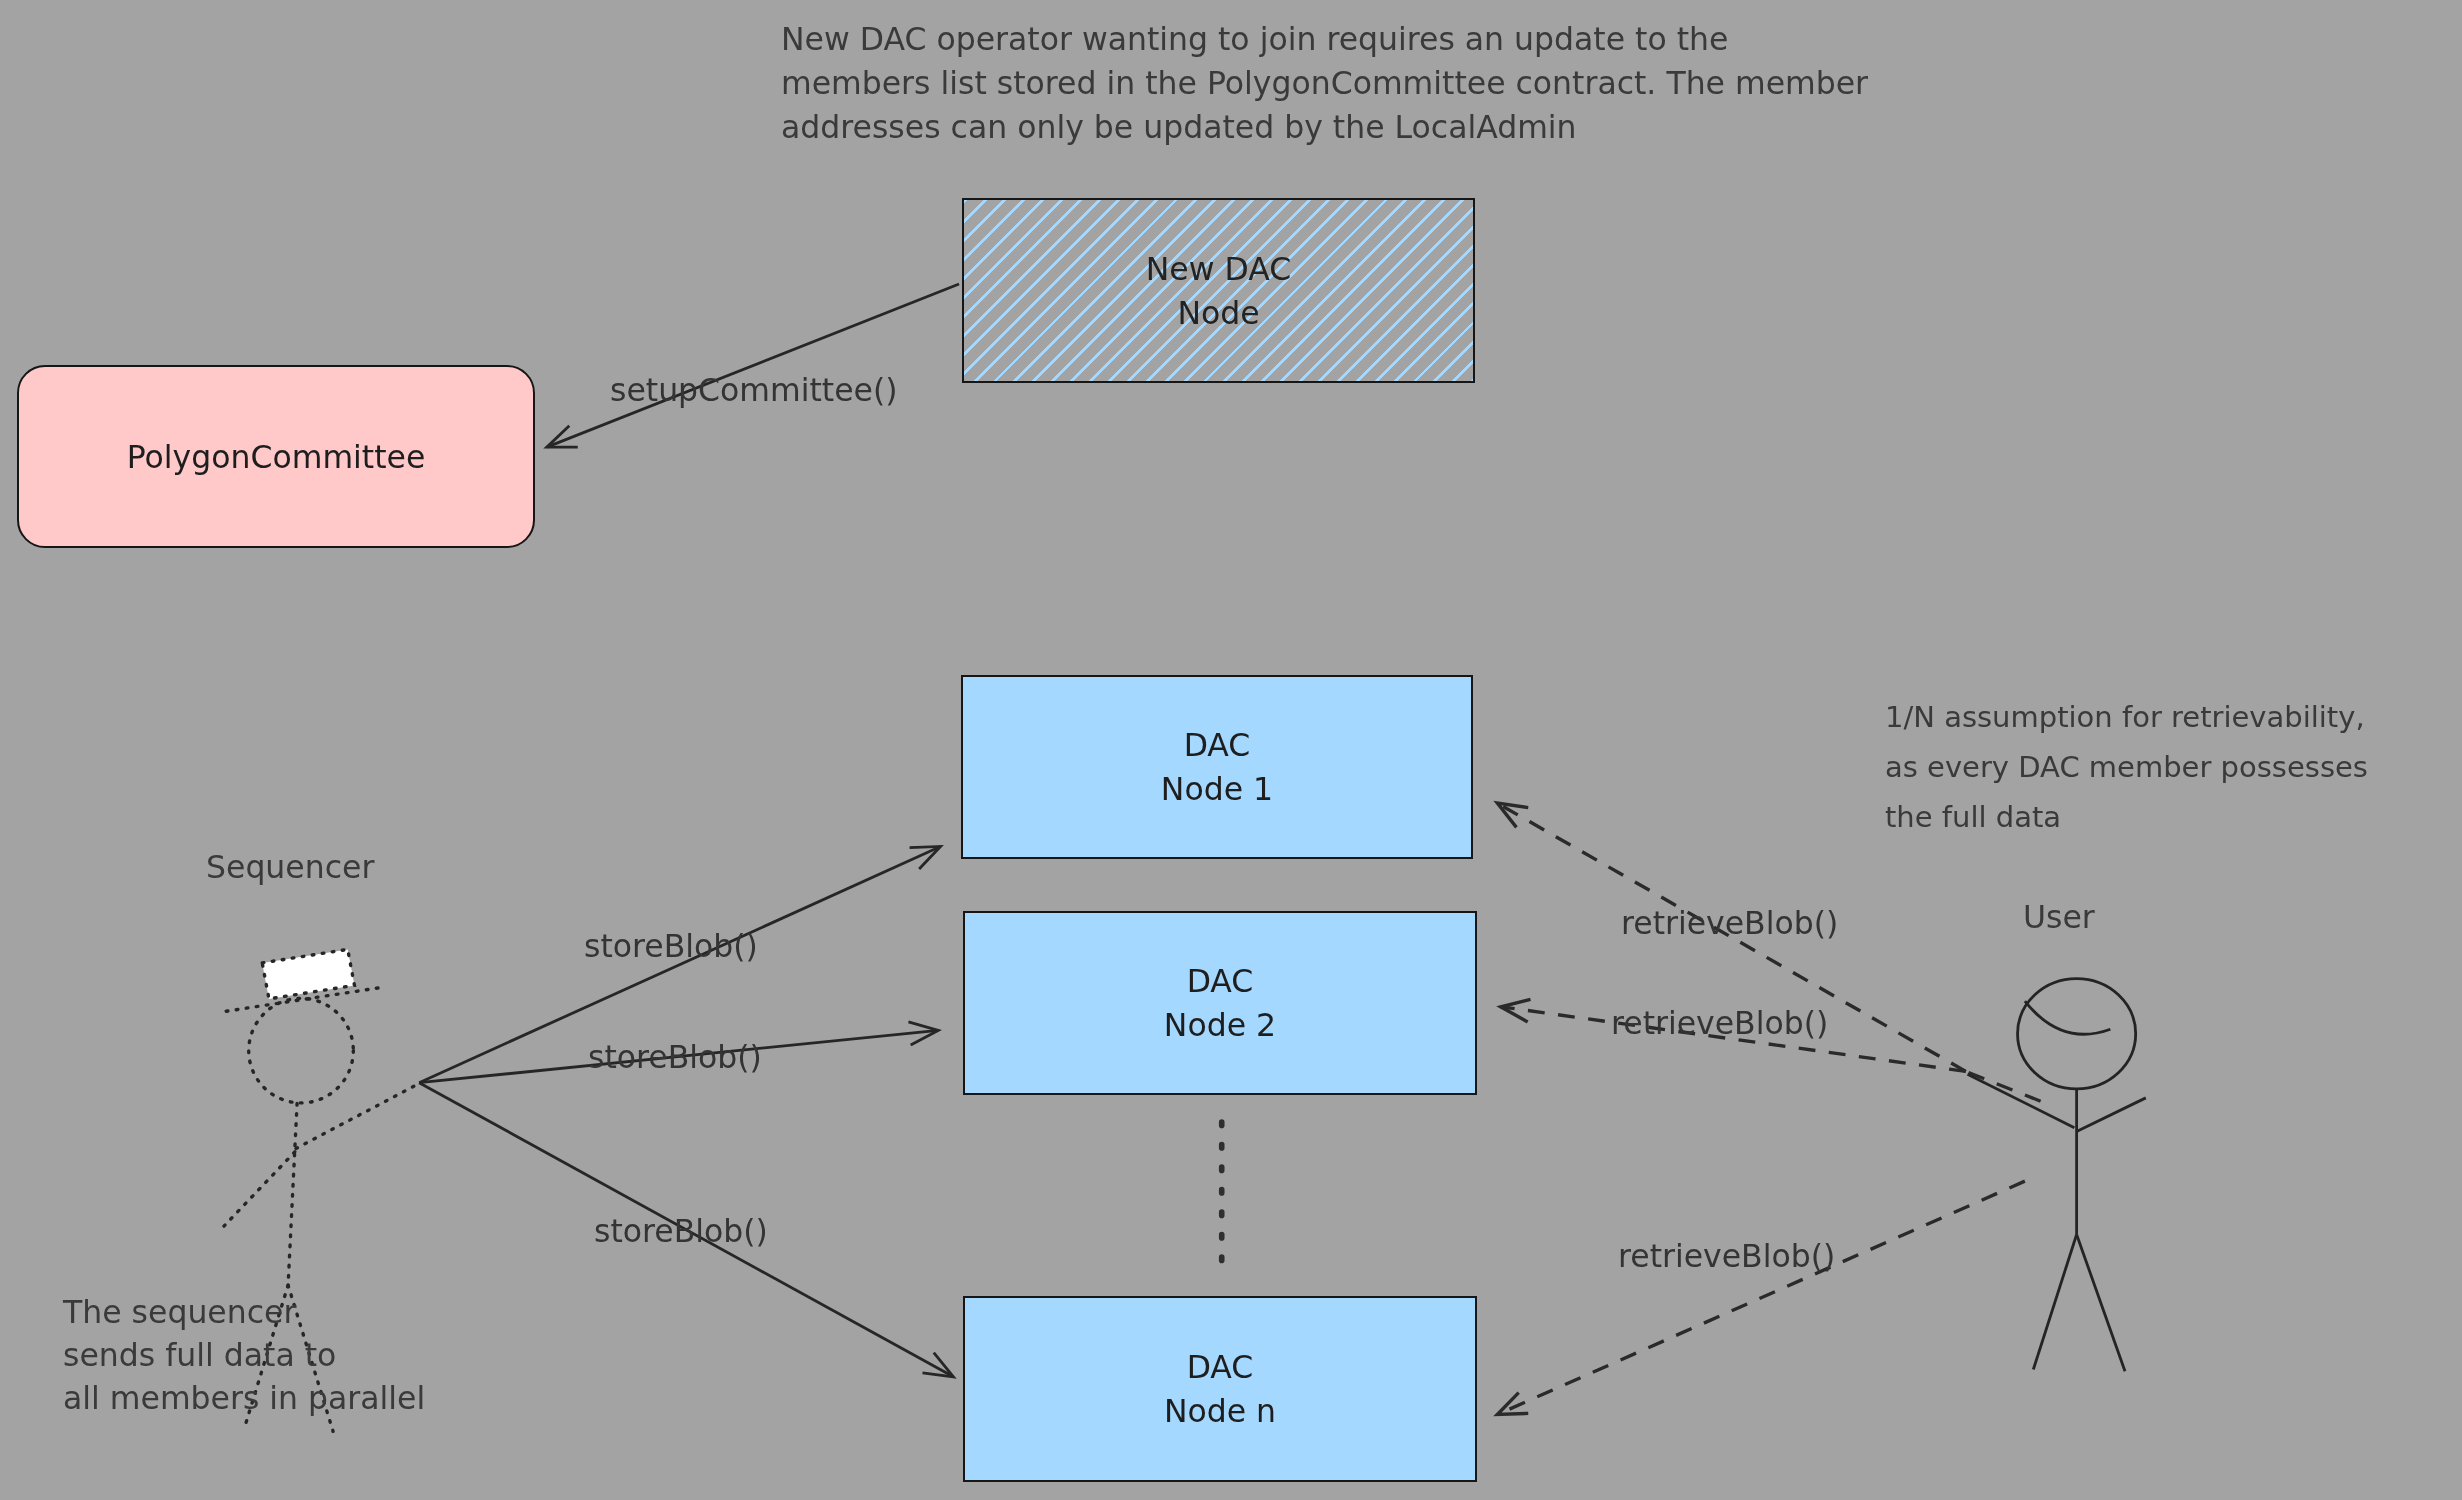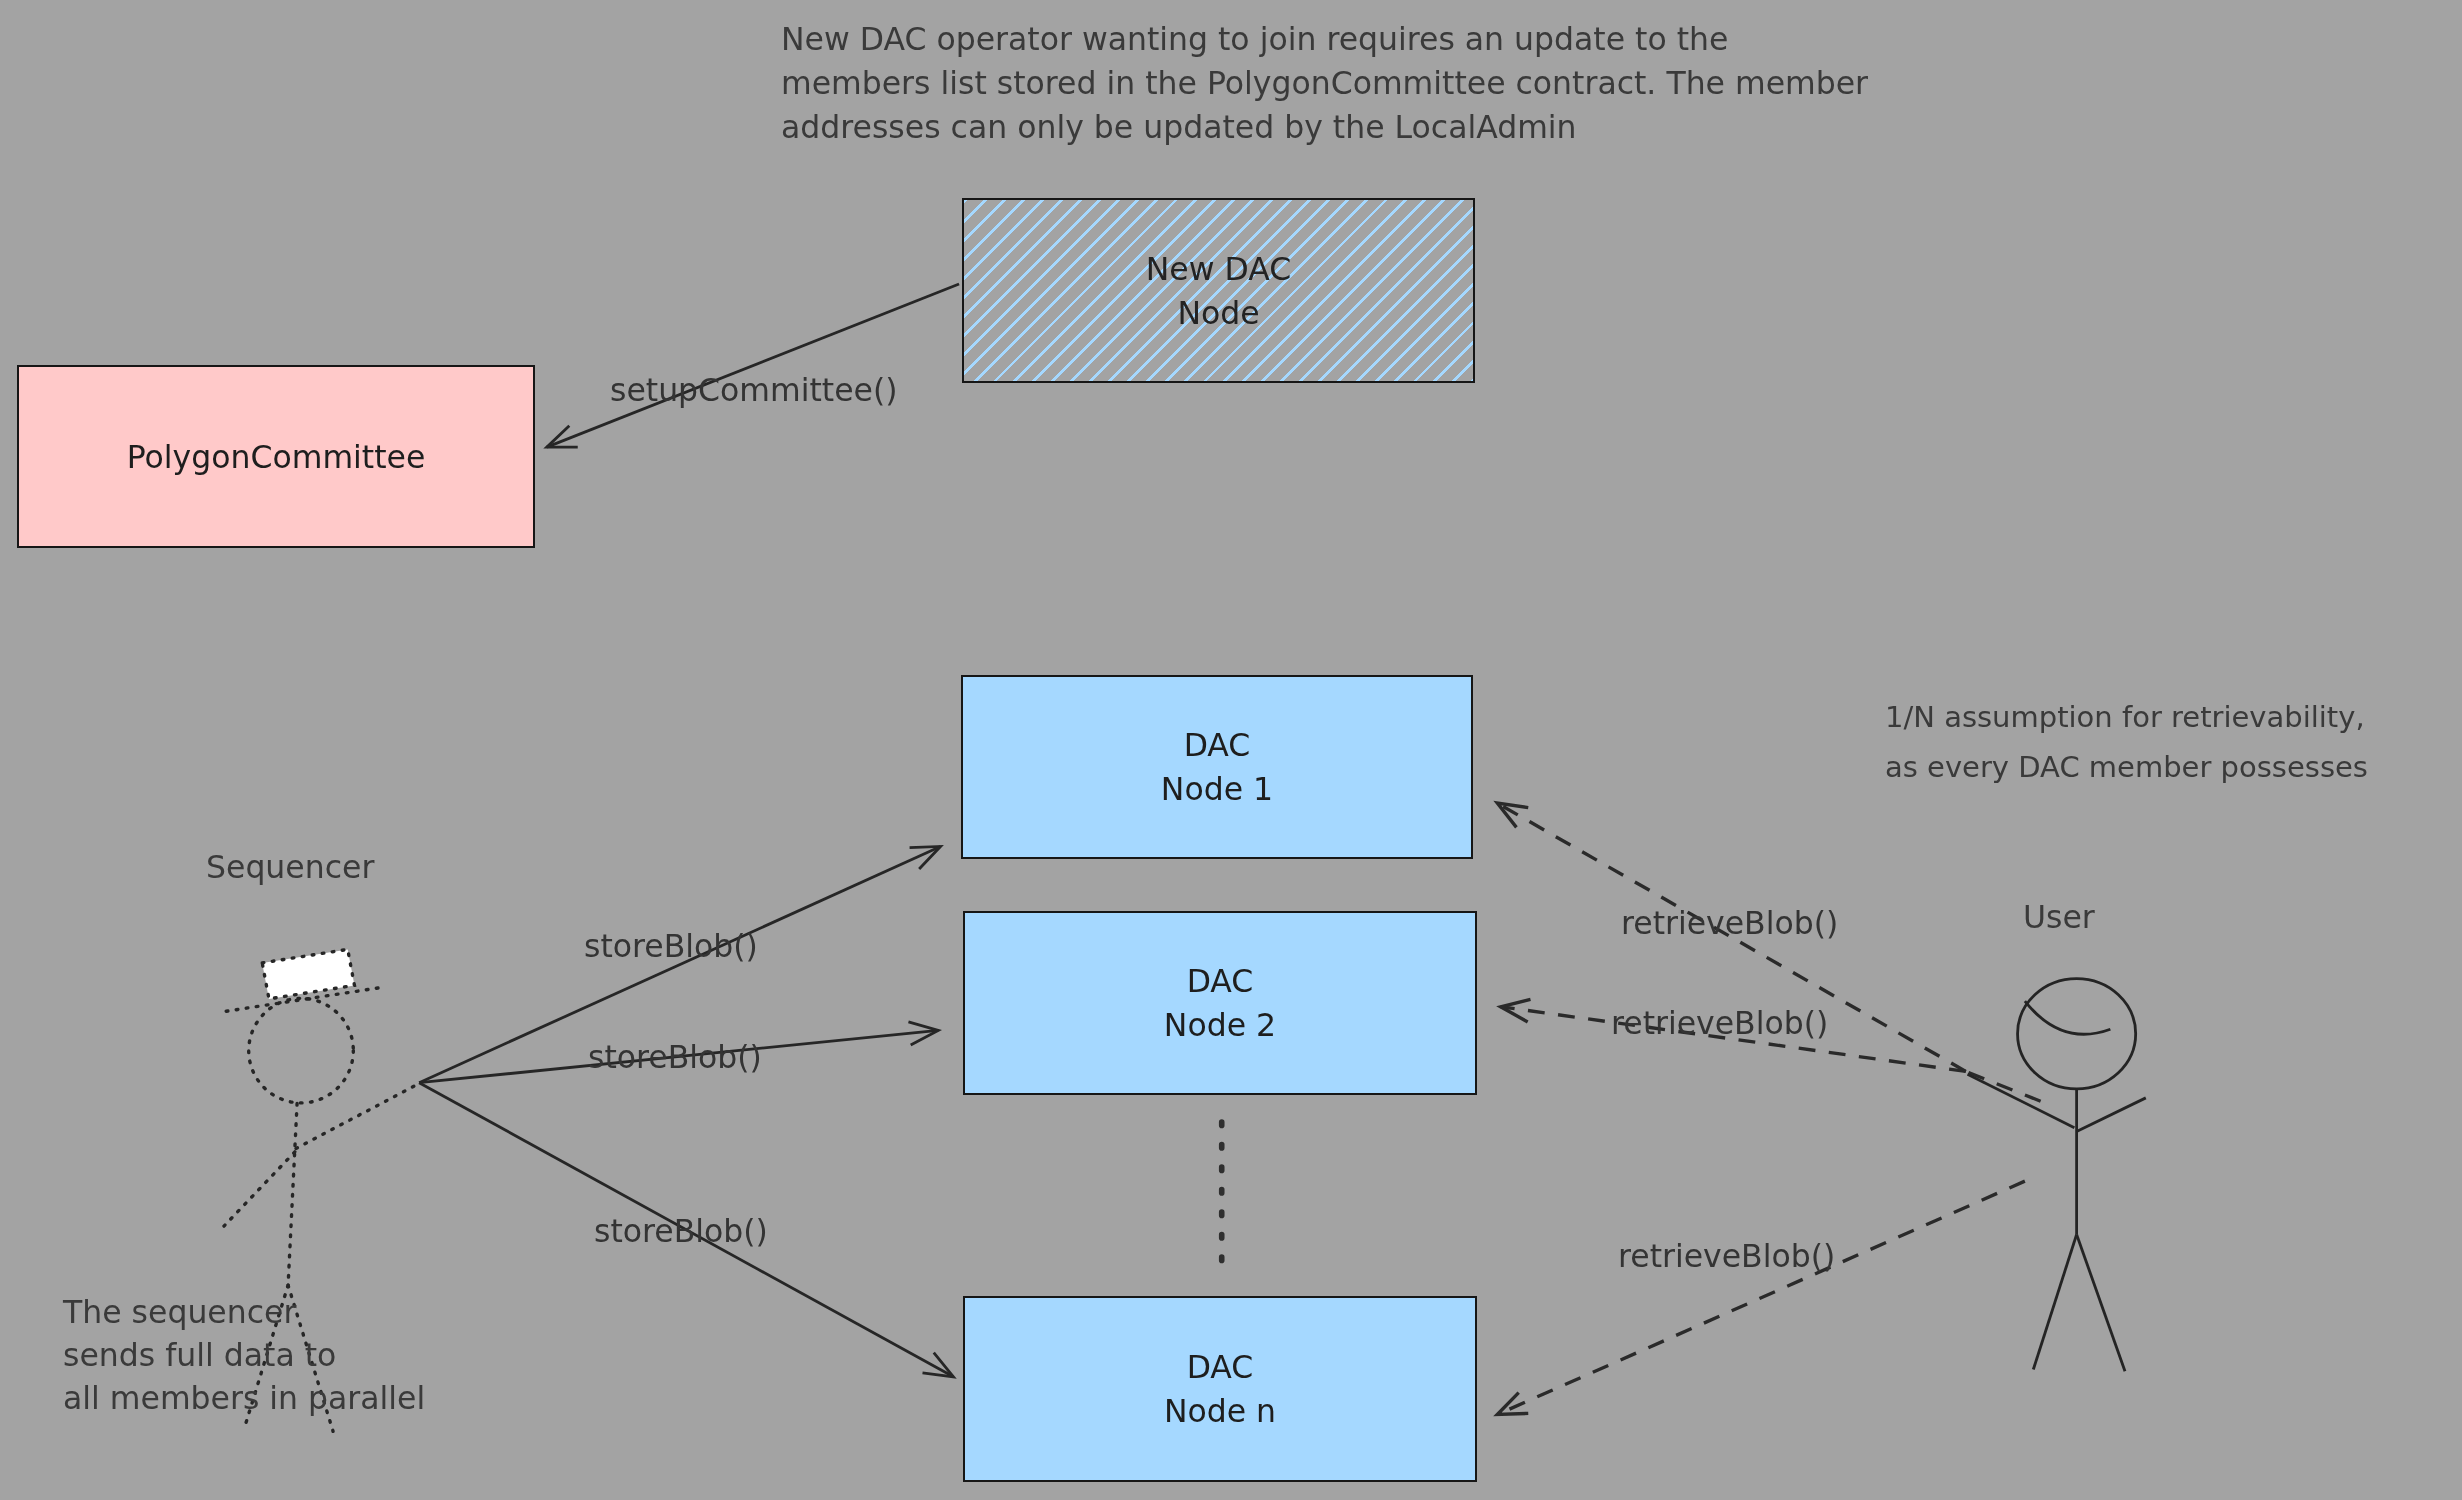--- a/index.html
+++ b/index.html
@@ -84,34 +84,35 @@
 
   <div class="note" style="left:781px;top:17px;">
     <span class="line">New DAC operator wanting to join requires an update to the</span>
     <span class="line">members list stored in the PolygonCommittee contract. The member</span>
     <span class="line">addresses can only be updated by the LocalAdmin</span>
   </div>
 
   <div class="note right" style="left:1885px;top:692px;">
     <span class="line">1/N assumption for retrievability,</span>
     <span class="line">as every DAC member possesses</span>
+    <span class="line">the full data</span>
   </div>
 
   <div class="note bottom" style="left:63px;top:1291px;">
     <span class="line">The sequencer</span>
     <span class="line">sends full data to</span>
     <span class="line">all members in parallel</span>
   </div>
 
   <div class="box hatch" style="left:962px;top:198px;width:513px;height:185px;">
     <span>New DAC</span>
     <span>Node</span>
   </div>
 
-  <div class="box pink" style="left:17px;top:365px;width:518px;height:183px;">
+  <div class="box pink" style="left:17px;top:365px;width:518px;height:183px;border-radius:28px;">
     <span>PolygonCommittee</span>
   </div>
 
   <div class="box blue" style="left:961px;top:675px;width:512px;height:184px;">
     <span>DAC</span>
     <span>Node 1</span>
   </div>
 
   <div class="box blue" style="left:963px;top:911px;width:514px;height:184px;">
     <span>DAC</span>

